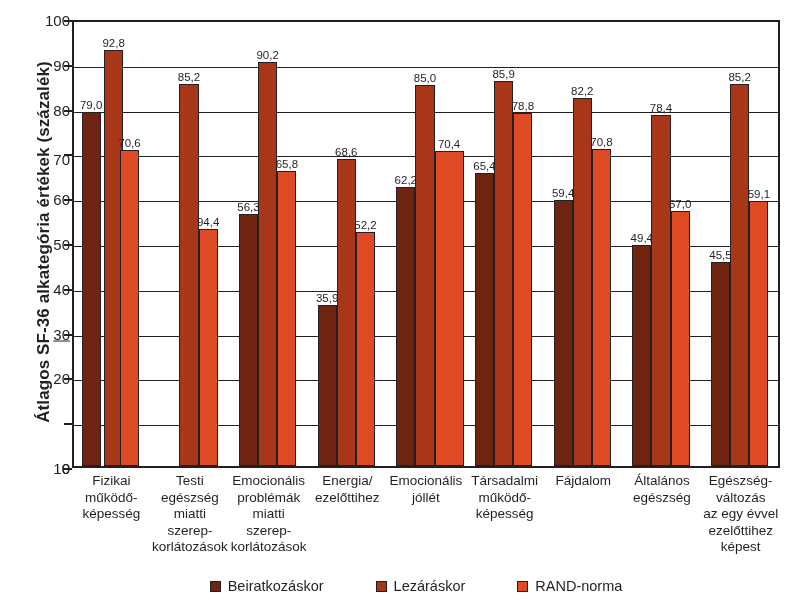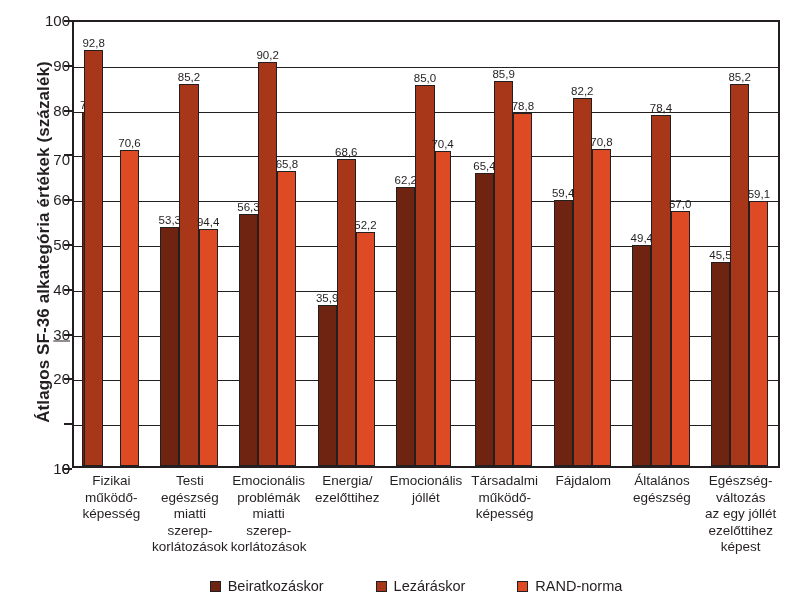--- a/index.html
+++ b/index.html
@@ -187,31 +187,28 @@
         <div class="gridline" style="top: 268.8px;"></div>
         <div class="gridline" style="top: 313.6px;"></div>
         <div class="gridline" style="top: 358.4px;"></div>
         <div class="gridline" style="top: 403.2px;"></div>
       </div>
     <div id="bars-layer">
         <div class="group" style="left: 0px; width: 78.6667px;">
           <div class="bar" title="Beiratkozáskor — 79,0" style="left: 7.53333px; width: 19.2px; height: 353.92px; background: rgb(110, 36, 16);">
             <div class="bar-label">79,0</div>
           </div>
-          <div class="bar" title="Lezáráskor — 92,8" style="left: 10px; width: 19.2px; height: 415.744px; background: rgb(168, 54, 24);">
+          <div class="bar" title="Lezáráskor — 92,8" style="left: 30px; width: 19.2px; height: 415.744px; background: rgb(168, 54, 24);">
             <div class="bar-label">92,8</div>
           </div>
           <div class="bar" title="RAND-norma — 70,6" style="left: 45.9333px; width: 19.2px; height: 316.288px; background: rgb(221, 74, 36);">
             <div class="bar-label">70,6</div>
           </div>
         </div>
         <div class="group" style="left: 78.6667px; width: 78.6667px;">
-          <div class="bar" title="Beiratkozáskor — 53,3" style="left: 7.53333px; width: 19.2px; height: 238.784px; background: rgb(110, 36, 16);">
-            <div class="bar-label">53,3</div>
-          </div>
           <div class="bar" title="Lezáráskor — 85,2" style="left: 26.7333px; width: 19.2px; height: 381.696px; background: rgb(168, 54, 24);">
             <div class="bar-label">85,2</div>
           </div>
           <div class="bar" title="RAND-norma — 53,0" style="left: 45.9333px; width: 19.2px; height: 237.44px; background: rgb(221, 74, 36);">
             <div class="bar-label">94,4</div>
           </div>
         </div>
         <div class="group" style="left: 157.333px; width: 78.6667px;">
           <div class="bar" title="Beiratkozáskor — 56,3" style="left: 7.53333px; width: 19.2px; height: 252.224px; background: rgb(110, 36, 16);">
             <div class="bar-label">56,3</div>
@@ -234,21 +231,21 @@
             <div class="bar-label">52,2</div>
           </div>
         </div>
         <div class="group" style="left: 314.667px; width: 78.6667px;">
           <div class="bar" title="Beiratkozáskor — 62,2" style="left: 7.53333px; width: 19.2px; height: 278.656px; background: rgb(110, 36, 16);">
             <div class="bar-label">62,2</div>
           </div>
           <div class="bar" title="Lezáráskor — 85,0" style="left: 26.7333px; width: 19.2px; height: 380.8px; background: rgb(168, 54, 24);">
             <div class="bar-label">85,0</div>
           </div>
-          <div class="bar" title="RAND-norma — 70,4" style="left: 45.9333px; width: 16px; height: 315.392px; background: rgb(221, 74, 36);">
+          <div class="bar" title="RAND-norma — 70,4" style="left: 45.9333px; width: 29px; height: 315.392px; background: rgb(221, 74, 36);">
             <div class="bar-label">70,4</div>
           </div>
         </div>
         <div class="group" style="left: 393.333px; width: 78.6667px;">
           <div class="bar" title="Beiratkozáskor — 65,4" style="left: 7.53333px; width: 19.2px; height: 292.992px; background: rgb(110, 36, 16);">
             <div class="bar-label">65,4</div>
           </div>
           <div class="bar" title="Lezáráskor — 85,9" style="left: 26.7333px; width: 19.2px; height: 384.832px; background: rgb(168, 54, 24);">
             <div class="bar-label">85,9</div>
           </div>
@@ -328,21 +325,21 @@
       <div class="x-label" style="left: 466px; width: 90.6667px;">
         <div>Fájdalom</div>
       </div>
       <div class="x-label" style="left: 544.667px; width: 90.6667px;">
         <div>Általános</div>
         <div>egészség</div>
       </div>
       <div class="x-label" style="left: 623.333px; width: 90.6667px;">
         <div>Egészség-</div>
         <div>változás</div>
-        <div>az egy jóllét</div>
+        <div>az egy évvel</div>
         <div>ezelőttihez</div>
         <div>képest</div>
       </div>
     </div>
 
   <div class="legend" id="legend">
       <div class="legend-item">
         <span class="legend-swatch" style="background: rgb(110, 36, 16);"></span>
         <span class="legend-text">Beiratkozáskor</span>
       </div>

